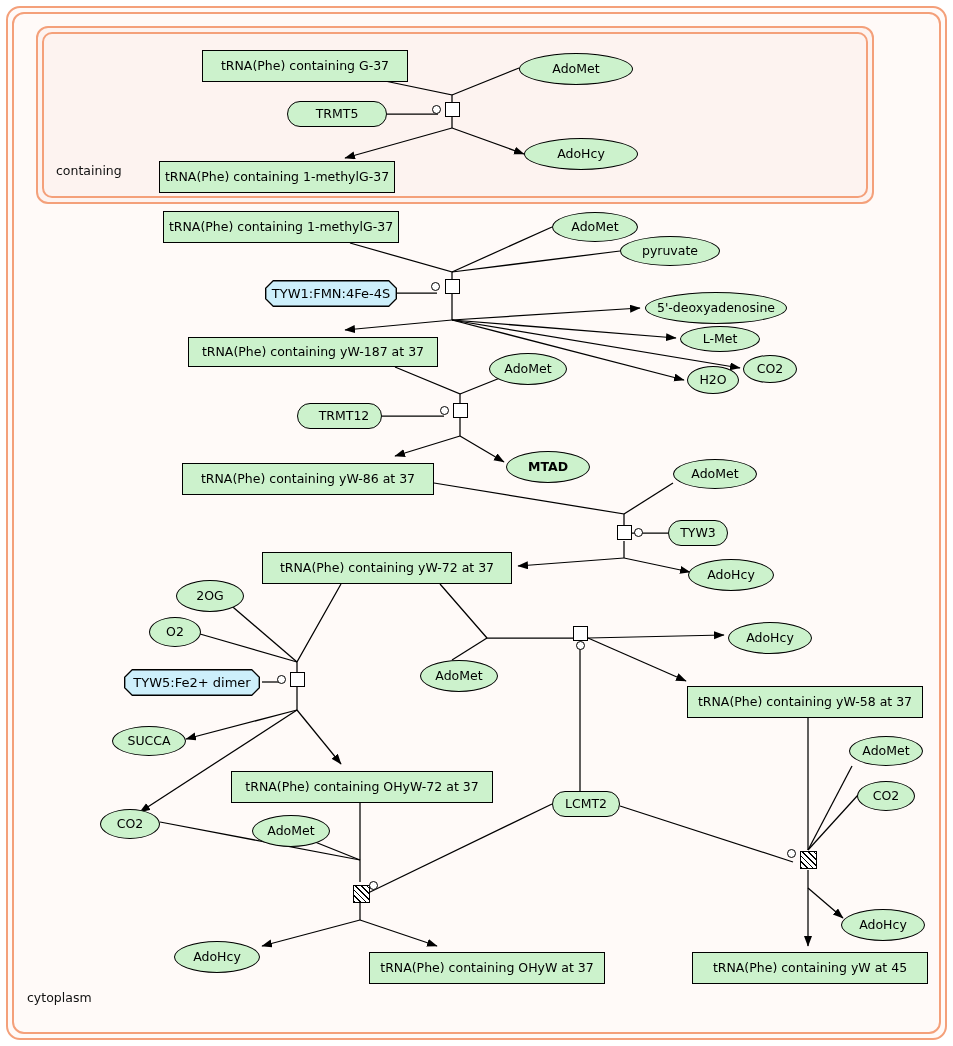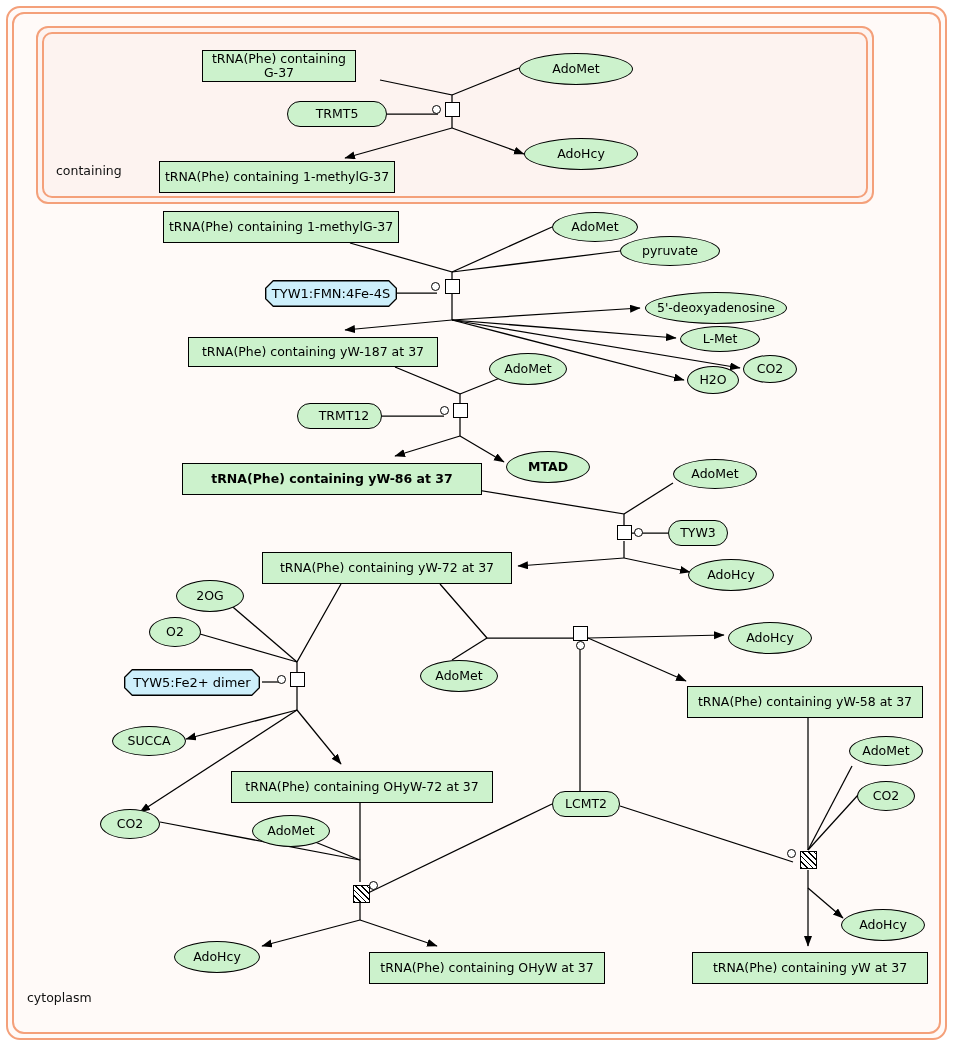--- a/index.html
+++ b/index.html
@@ -139,21 +139,21 @@
 
   <div class="rxn rxn-sq" style="left:573px;top:626px;"></div>
   <div class="rxn-circ" style="left:576px;top:641px;"></div>
 
   <div class="rxn-hatch" style="position:absolute;left:353px;top:885px;"></div>
   <div class="rxn-circ" style="left:369px;top:881px;"></div>
 
   <div class="rxn-hatch" style="position:absolute;left:800px;top:851px;"></div>
   <div class="rxn-circ" style="left:787px;top:849px;"></div>
 
-  <div class="node n-entity" style="left:202px;top:50px;width:154px;height:32px;">tRNA(Phe) containing G-37</div>
+  <div class="node n-entity" style="left:202px;top:50px;width:206px;height:32px;">tRNA(Phe) containing G-37</div>
   <div class="node n-protein" style="left:287px;top:101px;width:100px;height:26px;">TRMT5</div>
   <div class="node n-small" style="left:519px;top:53px;width:114px;height:32px;">AdoMet</div>
   <div class="node n-small" style="left:524px;top:138px;width:114px;height:32px;">AdoHcy</div>
   <div class="node n-entity" style="left:159px;top:161px;width:236px;height:32px;">tRNA(Phe) containing 1-methylG-37</div>
 
   <div class="node n-entity" style="left:163px;top:211px;width:236px;height:32px;">tRNA(Phe) containing 1-methylG-37</div>
 
   <div class="n-complex-wrap" style="left:265px;top:280px;width:132px;height:27px;">
     <div class="n-complex-bg"></div>
     <div class="n-complex-fg">TYW1:FMN:4Fe-4S</div>
@@ -163,21 +163,21 @@
   <div class="node n-small" style="left:620px;top:236px;width:100px;height:30px;">pyruvate</div>
   <div class="node n-small" style="left:645px;top:292px;width:142px;height:32px;">5'-deoxyadenosine</div>
   <div class="node n-small" style="left:680px;top:326px;width:80px;height:26px;">L-Met</div>
   <div class="node n-small" style="left:743px;top:355px;width:54px;height:28px;">CO2</div>
   <div class="node n-small" style="left:687px;top:366px;width:52px;height:28px;">H2O</div>
   <div class="node n-entity" style="left:188px;top:337px;width:250px;height:30px;">tRNA(Phe) containing yW-187 at 37</div>
 
   <div class="node n-protein" style="left:297px;top:403px;width:85px;height:26px;padding-left:9px;">TRMT12</div>
   <div class="node n-small" style="left:489px;top:353px;width:78px;height:32px;">AdoMet</div>
   <div class="node n-small" style="left:506px;top:451px;width:84px;height:32px;font-weight:bold;">MTAD</div>
-  <div class="node n-entity" style="left:182px;top:463px;width:300px;height:32px;font-weight:bold;">tRNA(Phe) containing yW-86 at 37</div>
+  <div class="node n-entity" style="left:182px;top:463px;width:252px;height:32px;">tRNA(Phe) containing yW-86 at 37</div>
 
   <div class="node n-protein" style="left:668px;top:520px;width:60px;height:26px;">TYW3</div>
   <div class="node n-small" style="left:673px;top:459px;width:84px;height:30px;">AdoMet</div>
   <div class="node n-small" style="left:688px;top:559px;width:86px;height:32px;">AdoHcy</div>
   <div class="node n-entity" style="left:262px;top:552px;width:250px;height:32px;">tRNA(Phe) containing yW-72 at 37</div>
 
   <div class="node n-small" style="left:176px;top:580px;width:68px;height:32px;">2OG</div>
   <div class="node n-small" style="left:149px;top:617px;width:52px;height:30px;">O2</div>
 
   <div class="n-complex-wrap" style="left:124px;top:669px;width:136px;height:27px;">
@@ -190,19 +190,19 @@
   <div class="node n-entity" style="left:231px;top:771px;width:262px;height:32px;">tRNA(Phe) containing OHyW-72 at 37</div>
 
   <div class="node n-small" style="left:420px;top:660px;width:78px;height:32px;">AdoMet</div>
   <div class="node n-small" style="left:728px;top:622px;width:84px;height:32px;">AdoHcy</div>
   <div class="node n-entity" style="left:687px;top:686px;width:236px;height:32px;">tRNA(Phe) containing yW-58 at 37</div>
   <div class="node n-protein" style="left:552px;top:791px;width:68px;height:26px;">LCMT2</div>
 
   <div class="node n-small" style="left:849px;top:736px;width:74px;height:30px;">AdoMet</div>
   <div class="node n-small" style="left:857px;top:781px;width:58px;height:30px;">CO2</div>
   <div class="node n-small" style="left:841px;top:909px;width:84px;height:32px;">AdoHcy</div>
-  <div class="node n-entity" style="left:692px;top:952px;width:236px;height:32px;">tRNA(Phe) containing yW at 37</div>
+  <div class="node n-entity" style="left:692px;top:952px;width:236px;height:32px;">tRNA(Phe) containing yW at 45</div>
 
   <div class="node n-small" style="left:252px;top:815px;width:78px;height:32px;">AdoMet</div>
   <div class="node n-small" style="left:174px;top:941px;width:86px;height:32px;">AdoHcy</div>
   <div class="node n-entity" style="left:369px;top:952px;width:236px;height:32px;">tRNA(Phe) containing OHyW at 37</div>
 
 </div>
 
 </body></html>

